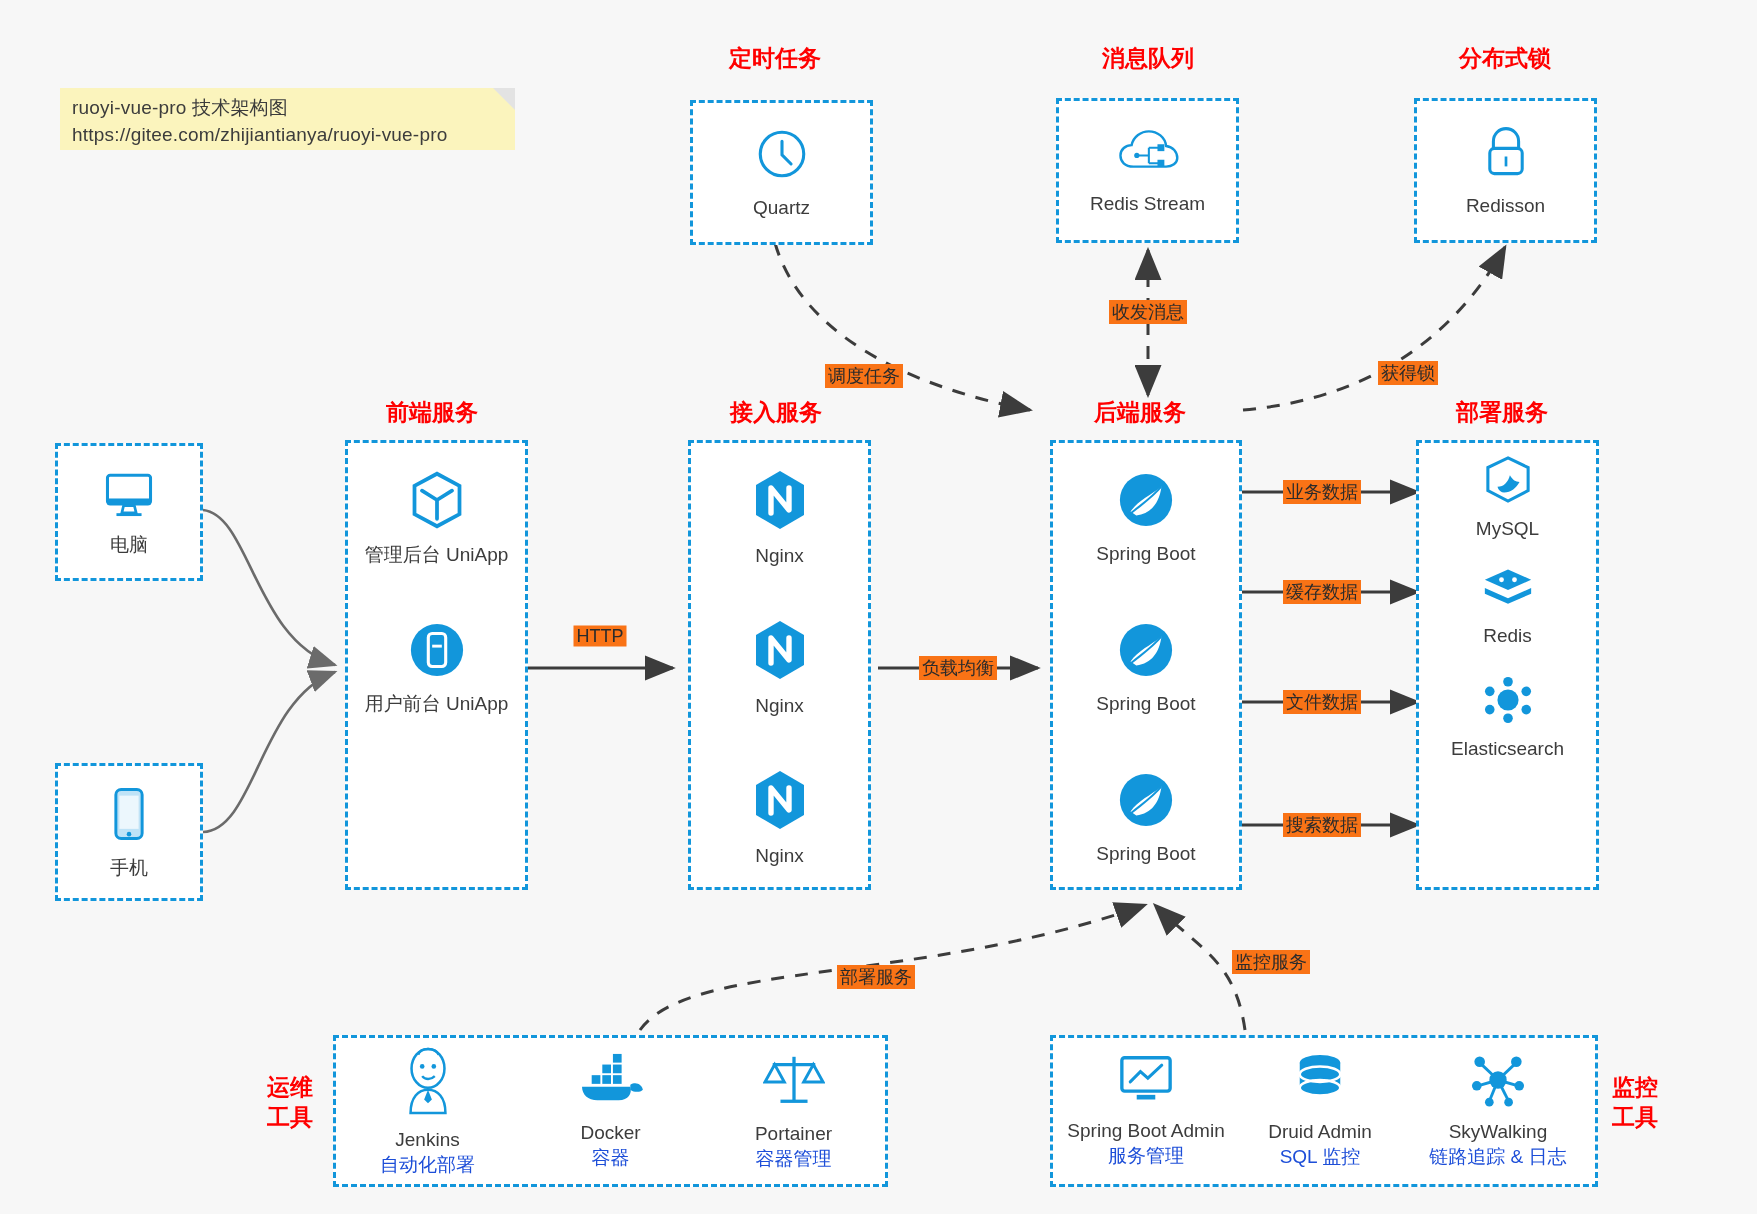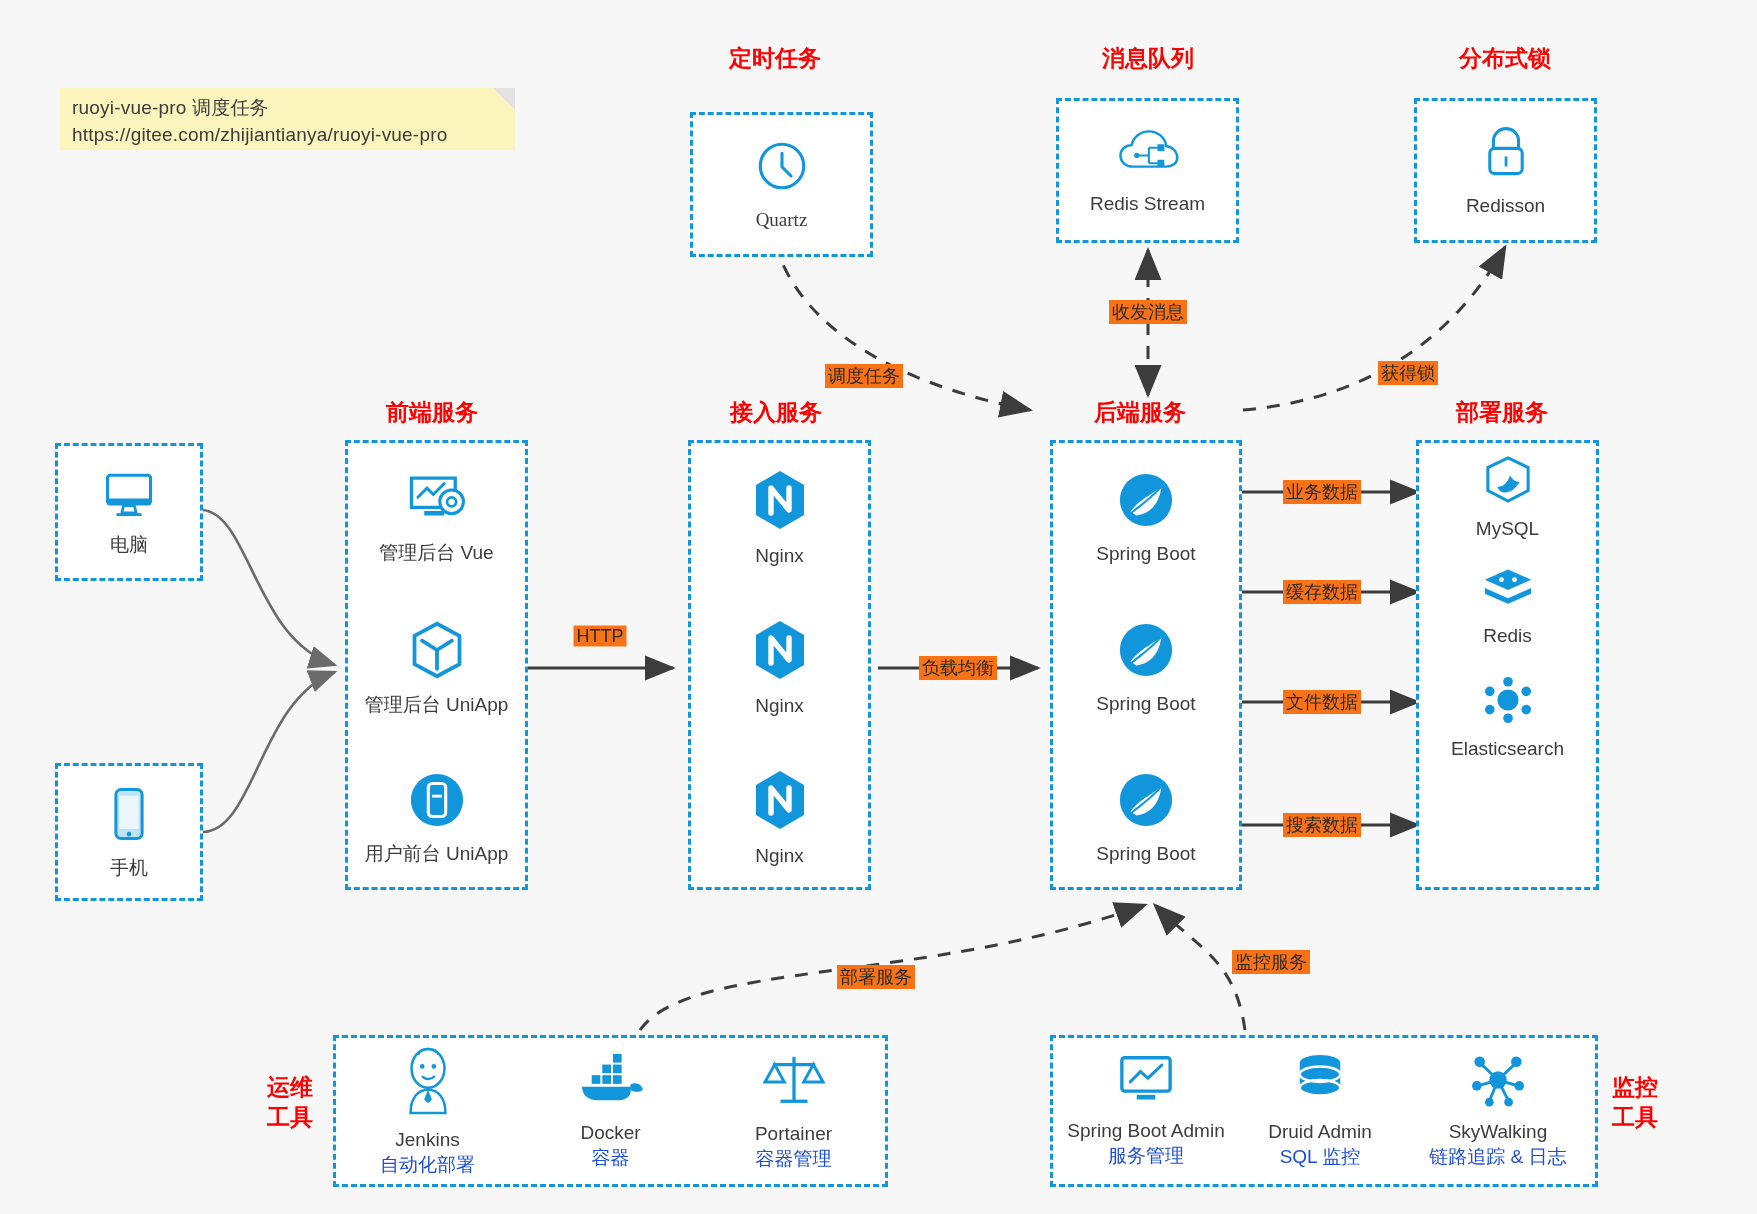--- a/index.html
+++ b/index.html
@@ -44,21 +44,21 @@
     position: absolute; background: #f97316; color: #2b2b2b;
     font-size: 18px; padding: 0 3px; white-space: nowrap; transform: translate(-50%, -50%);
   }
 </style>
 </head>
 <body>
 
 <div id="canvas">
 
   <div class="note">
-    <div>ruoyi-vue-pro 调度任务</div>
+    <div>ruoyi-vue-pro 技术架构图</div>
     <div>https://gitee.com/zhijiantianya/ruoyi-vue-pro</div>
     <div class="note-fold"></div>
   </div>
 
   <svg class="edges" viewBox="0 0 1757 1214">
     <defs>
       <marker id="ah" markerWidth="11" markerHeight="9" refX="10" refY="4.5" orient="auto">
         <path d="M0,0 L11,4.5 L0,9 z" fill="#3c3c3c"></path>
       </marker>
       <marker id="ahg" markerWidth="11" markerHeight="9" refX="10" refY="4.5" orient="auto">
@@ -114,21 +114,21 @@
 
   <div class="grp-title side" style="left:255px;top:1072px;width:70px;">
     <div>运维</div>
     <div>工具</div>
   </div>
   <div class="grp-title side" style="left:1600px;top:1072px;width:70px;">
     <div>监控</div>
     <div>工具</div>
   </div>
 
-  <div class="box cell" style="left:690px;top:112px;width:183px;height:145px;font-family:Liberation Serif, serif;">
+  <div class="box cell" style="left:690px;top:100px;width:183px;height:145px;">
     <span class="ico">
       <svg width="58" height="58" viewBox="0 0 64 64">
         <circle cx="32" cy="32" r="24" fill="none" stroke="#1296db" stroke-width="3.4"></circle>
         <path d="M32 18 V33 L42 43" fill="none" stroke="#1296db" stroke-width="3.4" stroke-linecap="round"></path>
       </svg>
     </span>
     <div class="cap">Quartz</div>
   </div>
 
   <div class="box cell" style="left:1056px;top:98px;width:183px;height:145px;">
@@ -172,32 +172,20 @@
       <svg width="42" height="58" viewBox="0 0 48 64">
         <rect x="9" y="4" width="30" height="56" rx="6" fill="#bfe3f7" stroke="#1296db" stroke-width="3.4"></rect>
         <rect x="13" y="11" width="22" height="38" fill="#ffffff" opacity=".7"></rect>
         <circle cx="24" cy="55" r="2.6" fill="#1296db"></circle>
       </svg>
     </span>
     <div class="cap">手机</div>
   </div>
 
   <div class="box" style="left:345px;top:440px;width:183px;height:450px;">
-    <div class="cell" style="height:150px;">
-      <span class="ico">
-        <svg width="62" height="56" viewBox="0 0 68 60">
-          <path d="M6 6 H54 V38 H6 Z" fill="none" stroke="#1296db" stroke-width="3.6"></path>
-          <path d="M13 27 L23 17 L30 24 L42 12" fill="none" stroke="#1296db" stroke-width="3.2" stroke-linecap="round"></path>
-          <rect x="20" y="42" width="22" height="5" fill="#1296db"></rect>
-          <circle cx="50" cy="32" r="13" fill="#ffffff" stroke="#1296db" stroke-width="3.4"></circle>
-          <circle cx="50" cy="32" r="5" fill="none" stroke="#1296db" stroke-width="3"></circle>
-        </svg>
-      </span>
-      <div class="cap">管理后台 Vue</div>
-    </div>
     <div class="cell" style="height:150px;">
       <span class="ico">
         <svg width="58" height="60" viewBox="0 0 60 64">
           <path d="M30 4 L54 17 V47 L30 60 L6 47 V17 Z" fill="none" stroke="#1296db" stroke-width="4"></path>
           <path d="M30 32 V52 M30 32 L14 22 M30 32 L46 22" fill="none" stroke="#1296db" stroke-width="4" stroke-linecap="round"></path>
         </svg>
       </span>
       <div class="cap">管理后台 UniApp</div>
     </div>
     <div class="cell" style="height:150px;">

